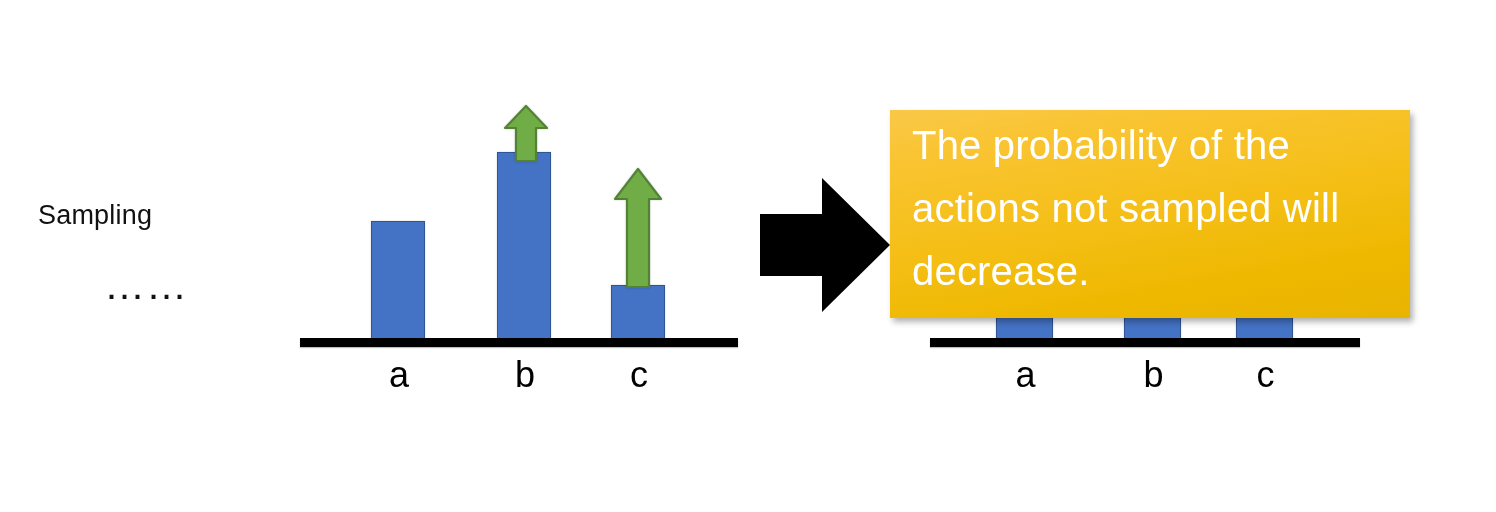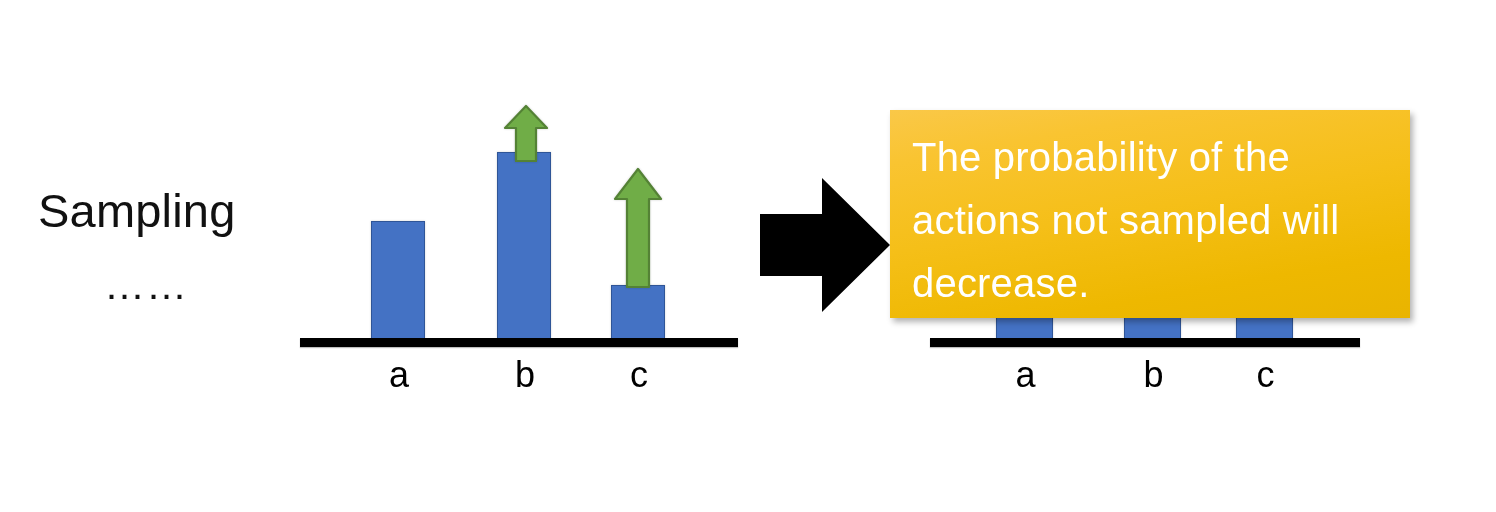--- a/index.html
+++ b/index.html
@@ -21,22 +21,22 @@
   
   .txt {
     position: absolute;
     white-space: pre;
     line-height: 1.15;
   }
 
   
   #sampling-label {
     left: 38px;
-    top: 184px;
-    font-size: 47px;
+    top: 200px;
+    font-size: 27px;
     color: #111111;
     letter-spacing: 0.2px;
   }
   #sampling-ellipsis {
     left: 104px;
     top: 262px;
     font-size: 41px;
     color: #111111;
     letter-spacing: 1px;
   }
@@ -94,21 +94,21 @@
   
   #callout-box {
     position: absolute;
     left: 890px;
     top: 110px;
     width: 520px;
     height: 208px;
     background: linear-gradient(170deg, #fac848 0%, #f9c431 18%, #f5bf18 48%, #eeb800 78%, #e9b400 100%);
     box-shadow: 3px 4px 6px rgba(0,0,0,0.30);
     box-sizing: border-box;
-    padding: 16px 22px 0 22px;
+    padding: 4px 22px 0 22px;
   }
   #callout-text {
     font-size: 40px;
     color: #ffffff;
     line-height: 1.58;
     letter-spacing: 0.2px;
   }
 </style>
 </head>
 <body>

